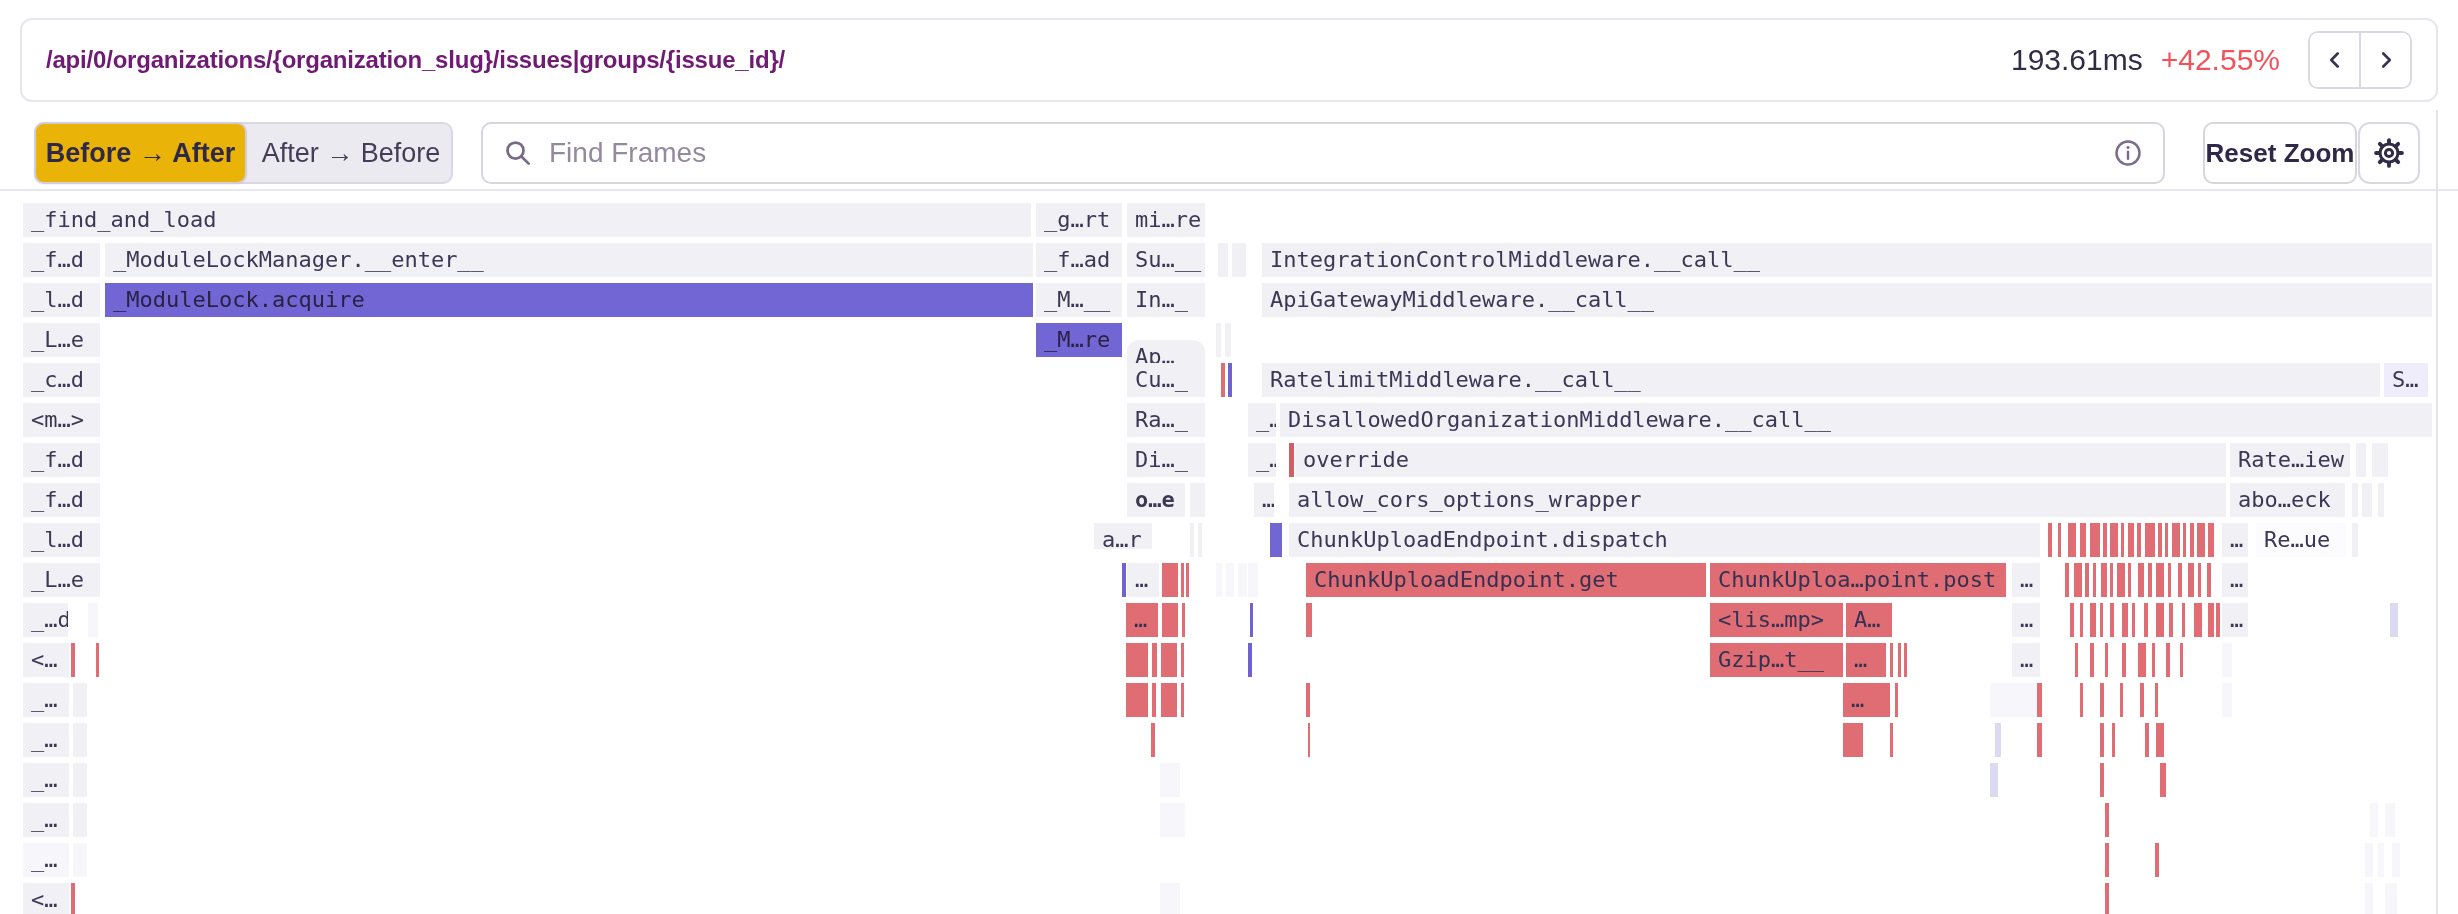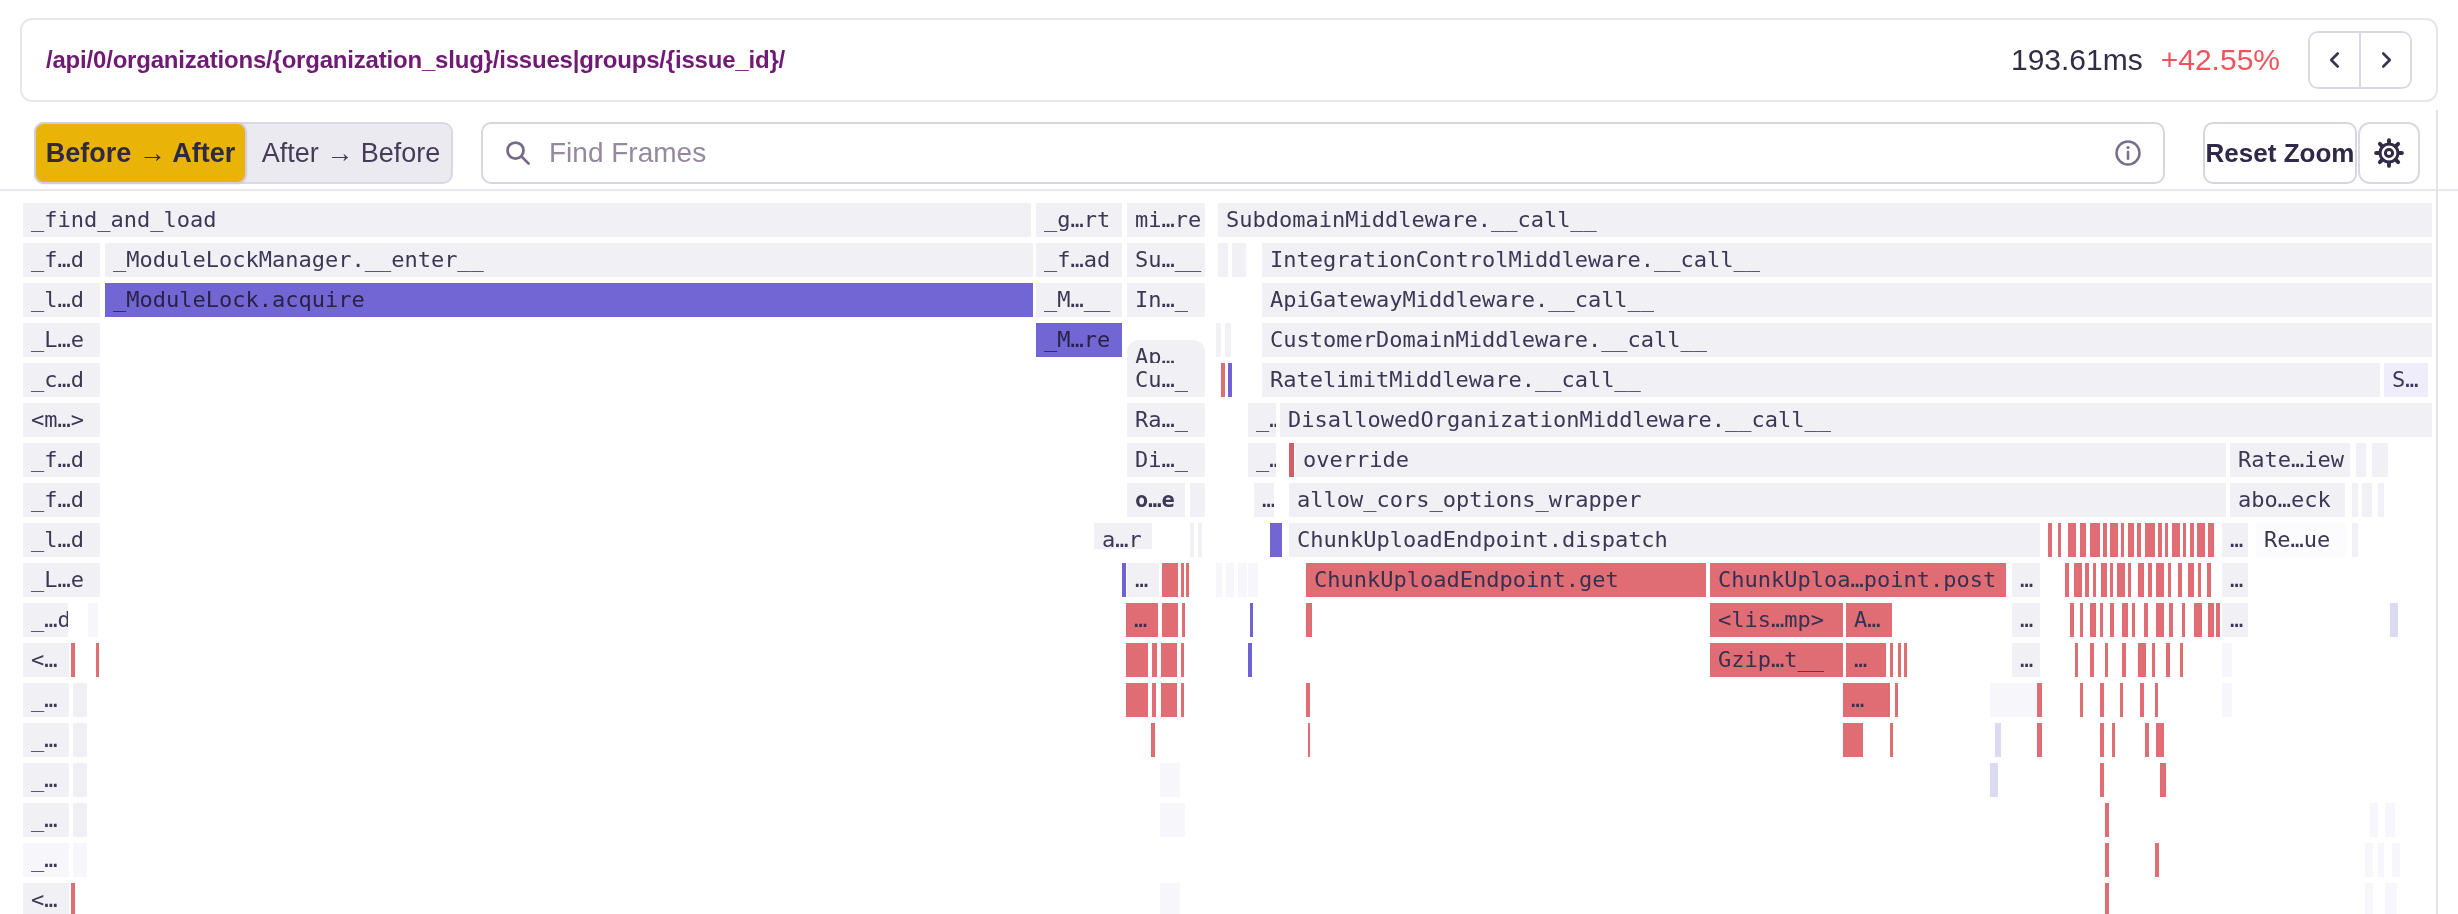--- a/index.html
+++ b/index.html
@@ -131,39 +131,37 @@
       </span>
     </div>
   </div>
 
   <div class="fg-separator"></div>
   <div class="fg-right-border"></div>
   <div id="flame">
       <div class="frame c-g" style="left: 23px; top: 203px; width: 1008px; height: 34px;">_find_and_load</div>
       <div class="frame c-g" style="left: 1036px; top: 203px; width: 86px; height: 34px;">_g…rt</div>
       <div class="frame c-g" style="left: 1127px; top: 203px; width: 78px; height: 34px;">mi…re</div>
-      <div class="frame c-g" style="left: 1218px; top: 203px; width: 1214px; height: 34px;">SubdomainMiddleware.__call__</div>
       <div class="frame c-g" style="left: 23px; top: 243px; width: 77px; height: 34px;">_f…d</div>
       <div class="frame c-g" style="left: 105px; top: 243px; width: 928px; height: 34px;">_ModuleLockManager.__enter__</div>
       <div class="frame c-g" style="left: 1036px; top: 243px; width: 86px; height: 34px;">_f…ad</div>
       <div class="frame c-g" style="left: 1127px; top: 243px; width: 78px; height: 34px;">Su…__</div>
       <div class="frame c-g tick" style="left: 1218px; top: 243px; width: 10px; height: 34px;"></div>
       <div class="frame c-g tick" style="left: 1232px; top: 243px; width: 14px; height: 34px;"></div>
       <div class="frame c-g" style="left: 1262px; top: 243px; width: 1170px; height: 34px;">IntegrationControlMiddleware.__call__</div>
       <div class="frame c-g" style="left: 23px; top: 283px; width: 77px; height: 34px;">_l…d</div>
       <div class="frame c-sel" style="left: 105px; top: 283px; width: 928px; height: 34px;">_ModuleLock.acquire</div>
       <div class="frame c-g" style="left: 1036px; top: 283px; width: 86px; height: 34px;">_M…__</div>
       <div class="frame c-g" style="left: 1127px; top: 283px; width: 78px; height: 34px;">In…_</div>
       <div class="frame c-g" style="left: 1262px; top: 283px; width: 1170px; height: 34px;">ApiGatewayMiddleware.__call__</div>
       <div class="frame c-g" style="left: 23px; top: 323px; width: 77px; height: 34px;">_L…e</div>
       <div class="frame c-sel" style="left: 1036px; top: 323px; width: 86px; height: 34px;">_M…re</div>
       <div class="frame c-g" style="left: 1127px; top: 340px; width: 78px; height: 34px; border-radius: 12px;">Ap…_</div>
       <div class="frame c-g tick" style="left: 1216px; top: 323px; width: 5px; height: 34px;"></div>
       <div class="frame c-g tick" style="left: 1225px; top: 323px; width: 6px; height: 34px;"></div>
-      <div class="frame c-g" style="left: 1262px; top: 323px; width: 1170px; height: 34px;">CustomerDomainMiddleware.__call__</div>
       <div class="frame c-g" style="left: 23px; top: 363px; width: 77px; height: 34px;">_c…d</div>
       <div class="frame c-g" style="left: 1127px; top: 363px; width: 78px; height: 34px;">Cu…_</div>
       <div class="frame c-red tick" style="left: 1221px; top: 363px; width: 4px; height: 34px;"></div>
       <div class="frame c-tpu tick" style="left: 1228px; top: 363px; width: 4px; height: 34px;"></div>
       <div class="frame c-g" style="left: 1262px; top: 363px; width: 1118px; height: 34px;">RatelimitMiddleware.__call__</div>
       <div class="frame c-lav" style="left: 2384px; top: 363px; width: 44px; height: 34px;">S…</div>
       <div class="frame c-g" style="left: 23px; top: 403px; width: 77px; height: 34px;">&lt;m…&gt;</div>
       <div class="frame c-g" style="left: 1127px; top: 403px; width: 78px; height: 34px;">Ra…_</div>
       <div class="frame c-g" style="left: 1248px; top: 403px; width: 28px; height: 34px;">_…</div>
       <div class="frame c-g" style="left: 1280px; top: 403px; width: 1152px; height: 34px;">DisallowedOrganizationMiddleware.__call__</div>

